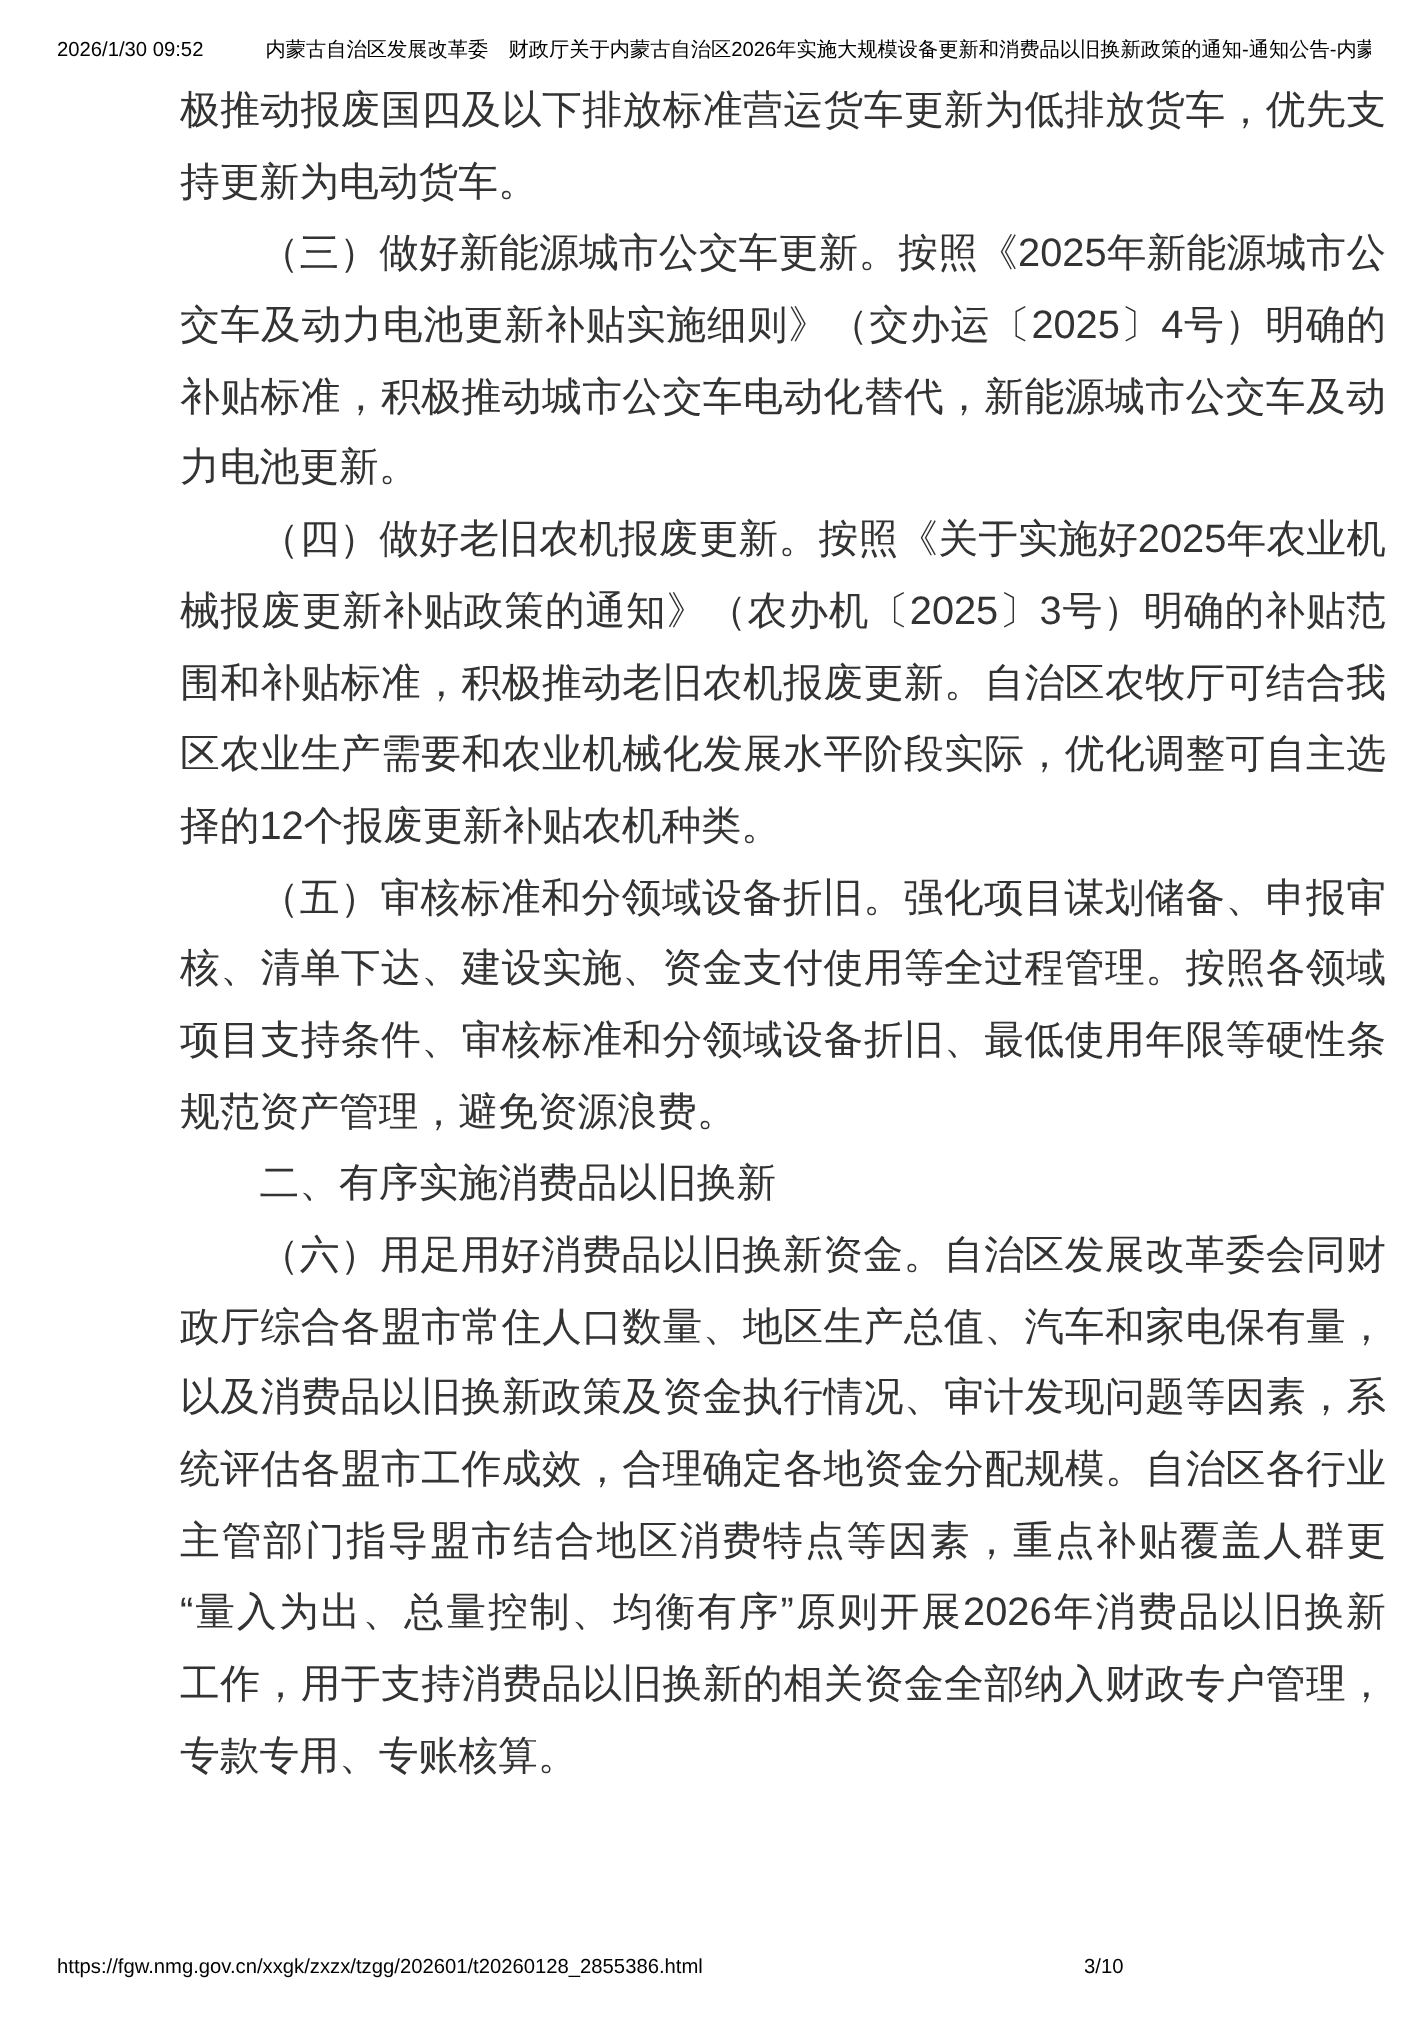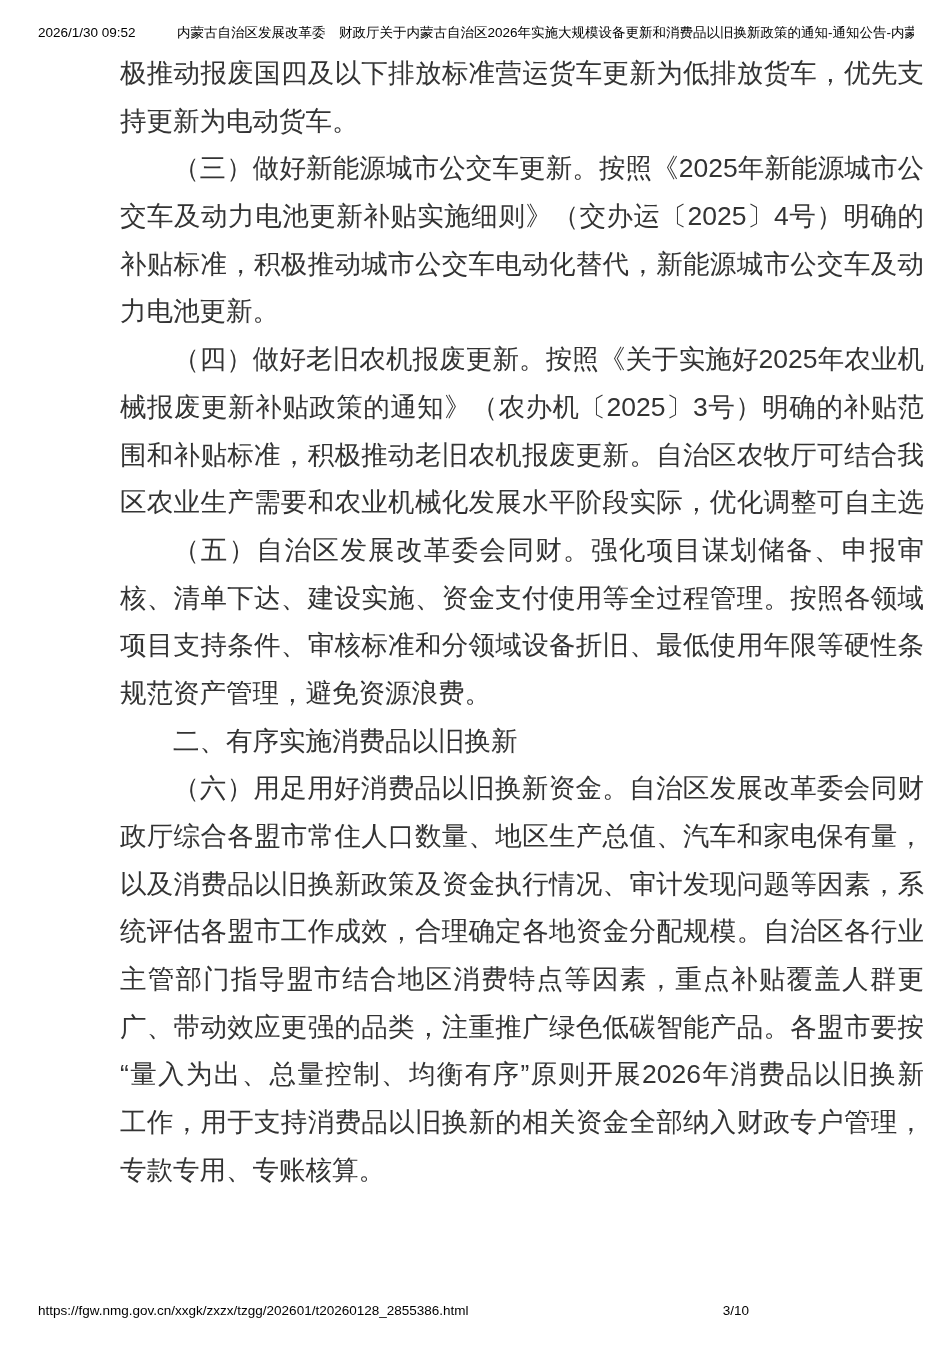--- a/index.html
+++ b/index.html
@@ -104,31 +104,31 @@
     <div class="doc-line fill"><span>极推动报废国四及以下排放标准营运货车更新为低排放货车，优先支</span></div>
     <div class="doc-line"><span>持更新为电动货车。</span></div>
     <div class="doc-line fill indent"><span class="bold">（三）做好新能源城市公交车更新。</span><span>按照《2025年新能源城市公</span></div>
     <div class="doc-line fill"><span>交车及动力电池更新补贴实施细则》（交办运〔2025〕4号）明确的</span></div>
     <div class="doc-line fill"><span>补贴标准，积极推动城市公交车电动化替代，新能源城市公交车及动</span></div>
     <div class="doc-line"><span>力电池更新。</span></div>
     <div class="doc-line fill indent"><span class="bold">（四）做好老旧农机报废更新。</span><span>按照《关于实施好2025年农业机</span></div>
     <div class="doc-line fill"><span>械报废更新补贴政策的通知》（农办机〔2025〕3号）明确的补贴范</span></div>
     <div class="doc-line fill"><span>围和补贴标准，积极推动老旧农机报废更新。自治区农牧厅可结合我</span></div>
     <div class="doc-line fill"><span>区农业生产需要和农业机械化发展水平阶段实际，优化调整可自主选</span></div>
-    <div class="doc-line fill indent"><span class="bold">（五）自治区发展改革委会同财。</span><span>强化项目谋划储备、申报审</span></div>
+    <div class="doc-line"><span>择的12个报废更新补贴农机种类。</span></div>
+    <div class="doc-line fill indent"><span class="bold">（五）审核标准和分领域设备折旧。</span><span>强化项目谋划储备、申报审</span></div>
     <div class="doc-line fill"><span>核、清单下达、建设实施、资金支付使用等全过程管理。按照各领域</span></div>
     <div class="doc-line fill"><span>项目支持条件、审核标准和分领域设备折旧、最低使用年限等硬性条</span></div>
     <div class="doc-line"><span>规范资产管理，避免资源浪费。</span></div>
     <div class="doc-line indent"><span>二、有序实施消费品以旧换新</span></div>
     <div class="doc-line fill indent"><span class="bold">（六）用足用好消费品以旧换新资金。</span><span>自治区发展改革委会同财</span></div>
     <div class="doc-line fill"><span>政厅综合各盟市常住人口数量、地区生产总值、汽车和家电保有量，</span></div>
     <div class="doc-line fill"><span>以及消费品以旧换新政策及资金执行情况、审计发现问题等因素，系</span></div>
     <div class="doc-line fill"><span>统评估各盟市工作成效，合理确定各地资金分配规模。自治区各行业</span></div>
     <div class="doc-line fill"><span>主管部门指导盟市结合地区消费特点等因素，重点补贴覆盖人群更</span></div>
-    <div class="doc-line fill"><span>广、带动效应更强的品类，注重推广绿色低碳智能产品。各盟市要按</span></div>
     <div class="doc-line fill"><span>“量入为出、总量控制、均衡有序”原则开展2026年消费品以旧换新</span></div>
     <div class="doc-line fill"><span>工作，用于支持消费品以旧换新的相关资金全部纳入财政专户管理，</span></div>
     <div class="doc-line"><span>专款专用、专账核算。</span></div>
   </div>
 
 <div class="print-footer">
   <span class="pf-url">https://fgw.nmg.gov.cn/xxgk/zxzx/tzgg/202601/t20260128_2855386.html</span>
   <span class="pf-page">3/10</span>
 </div>
 

